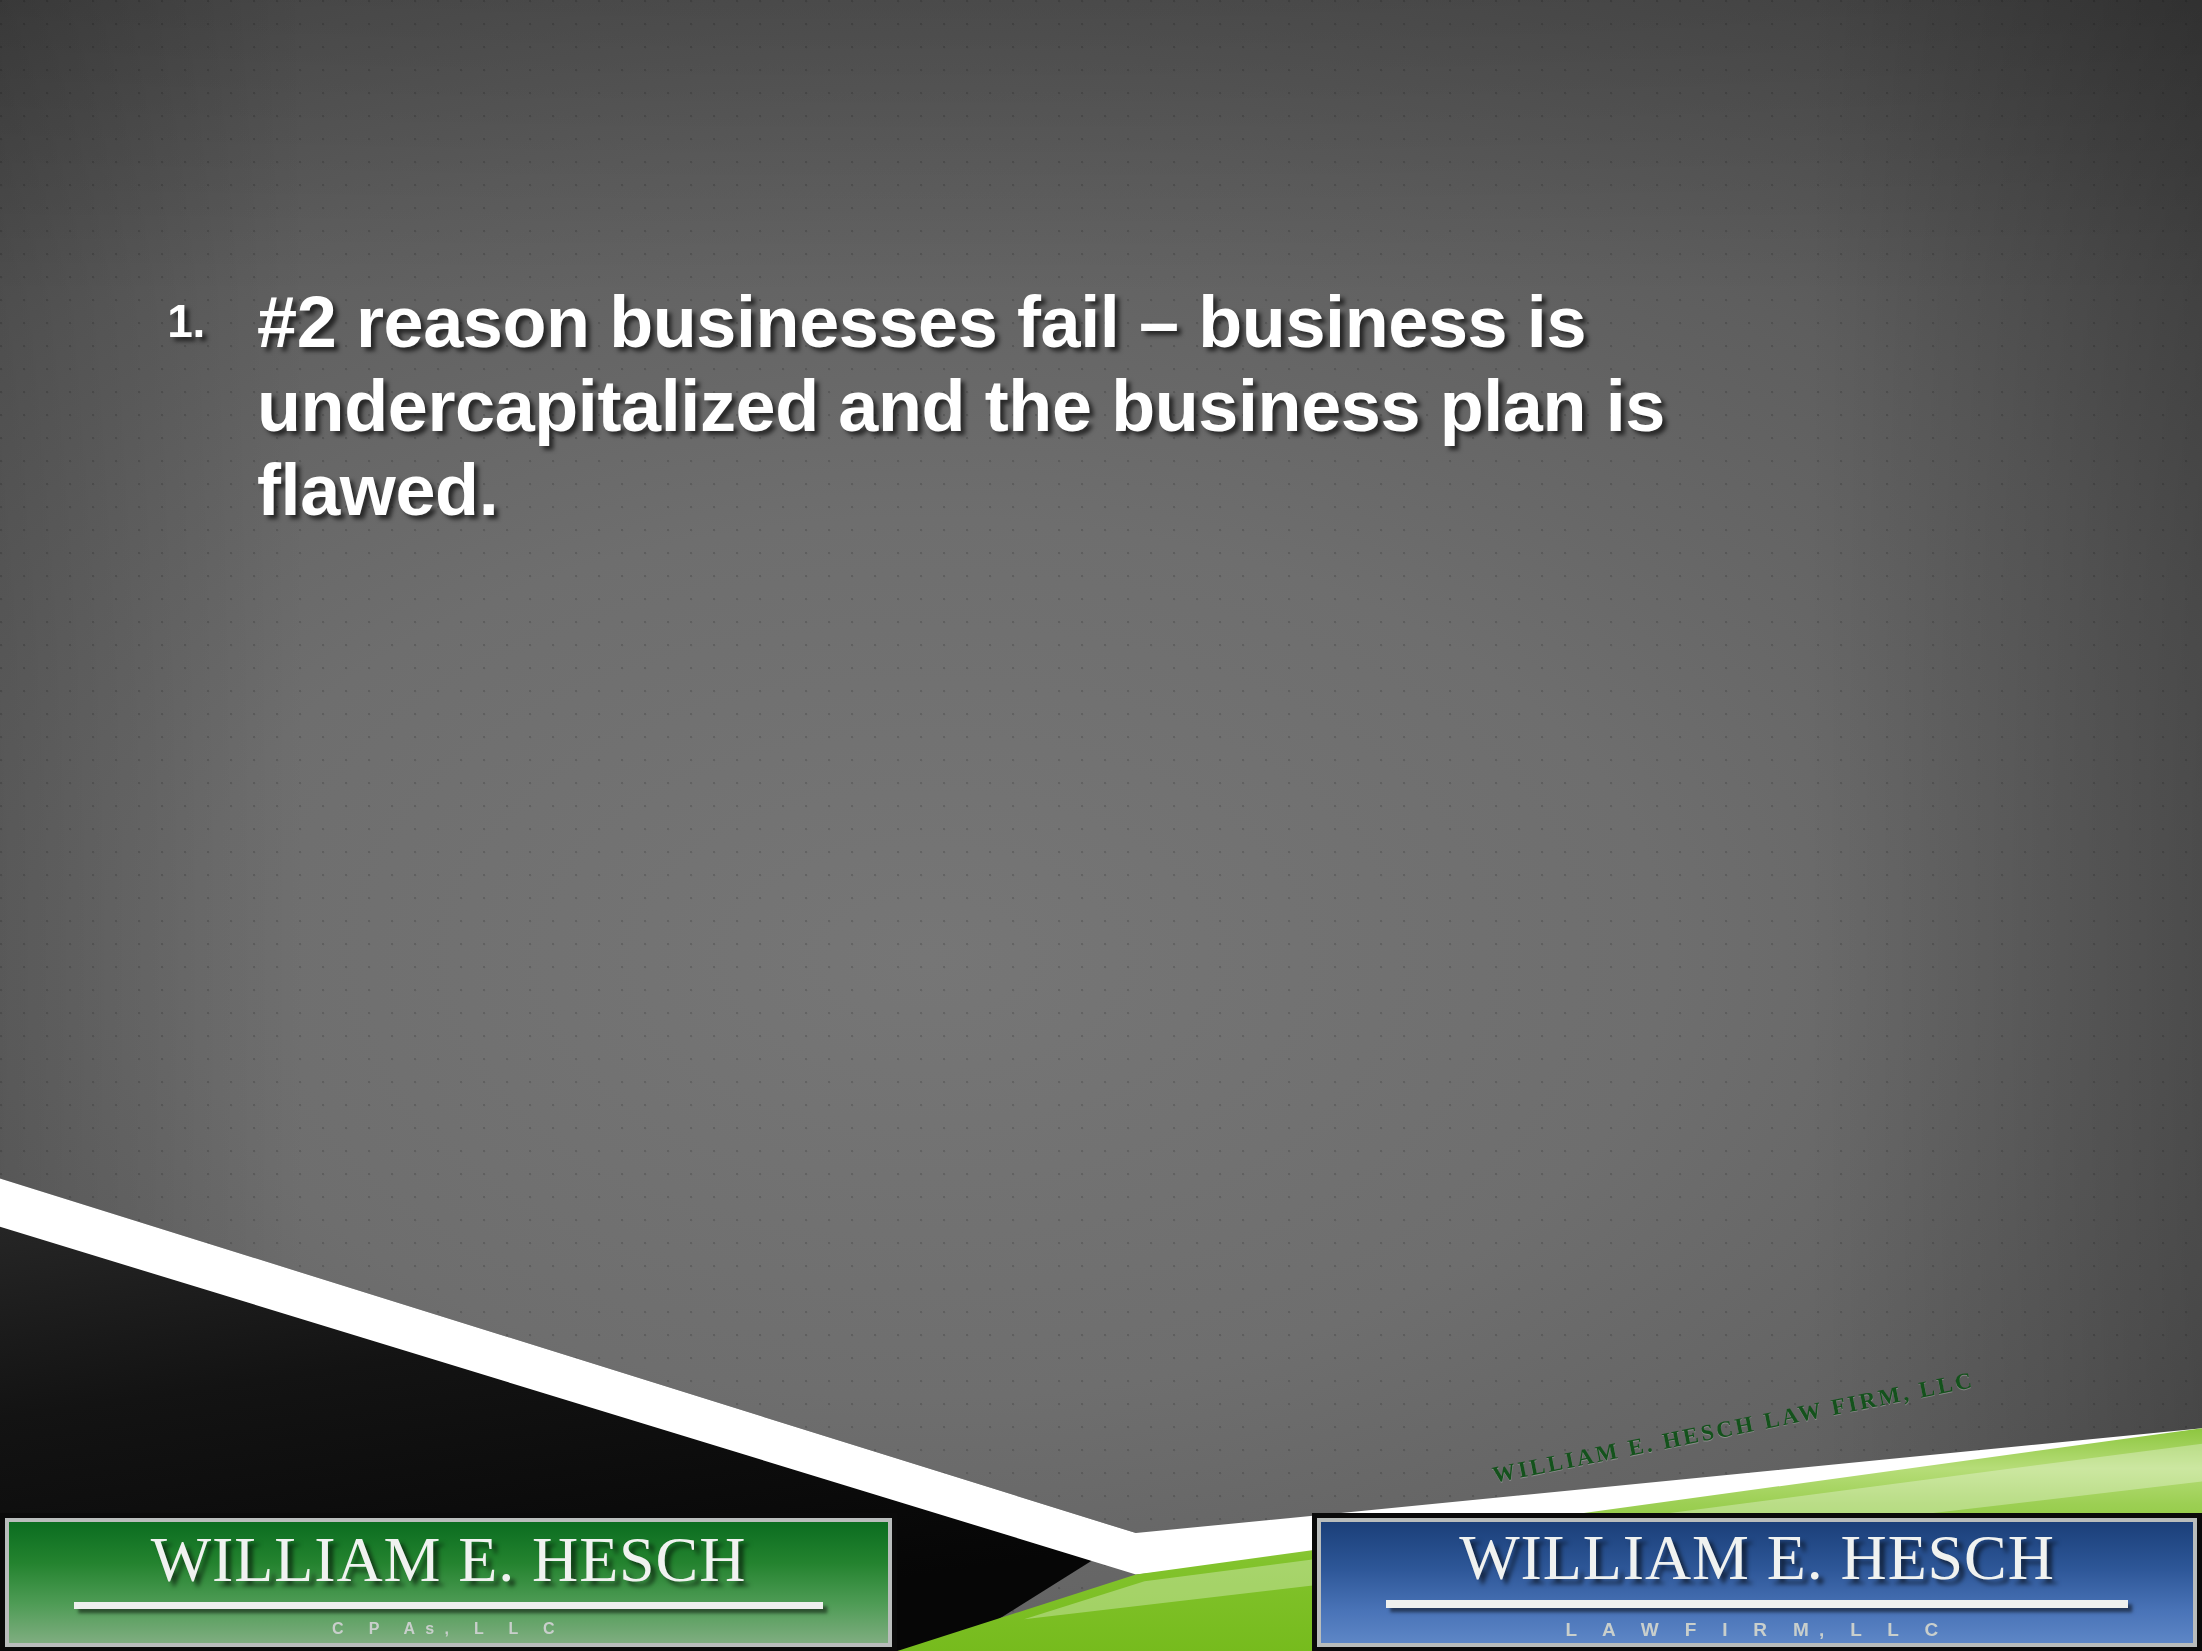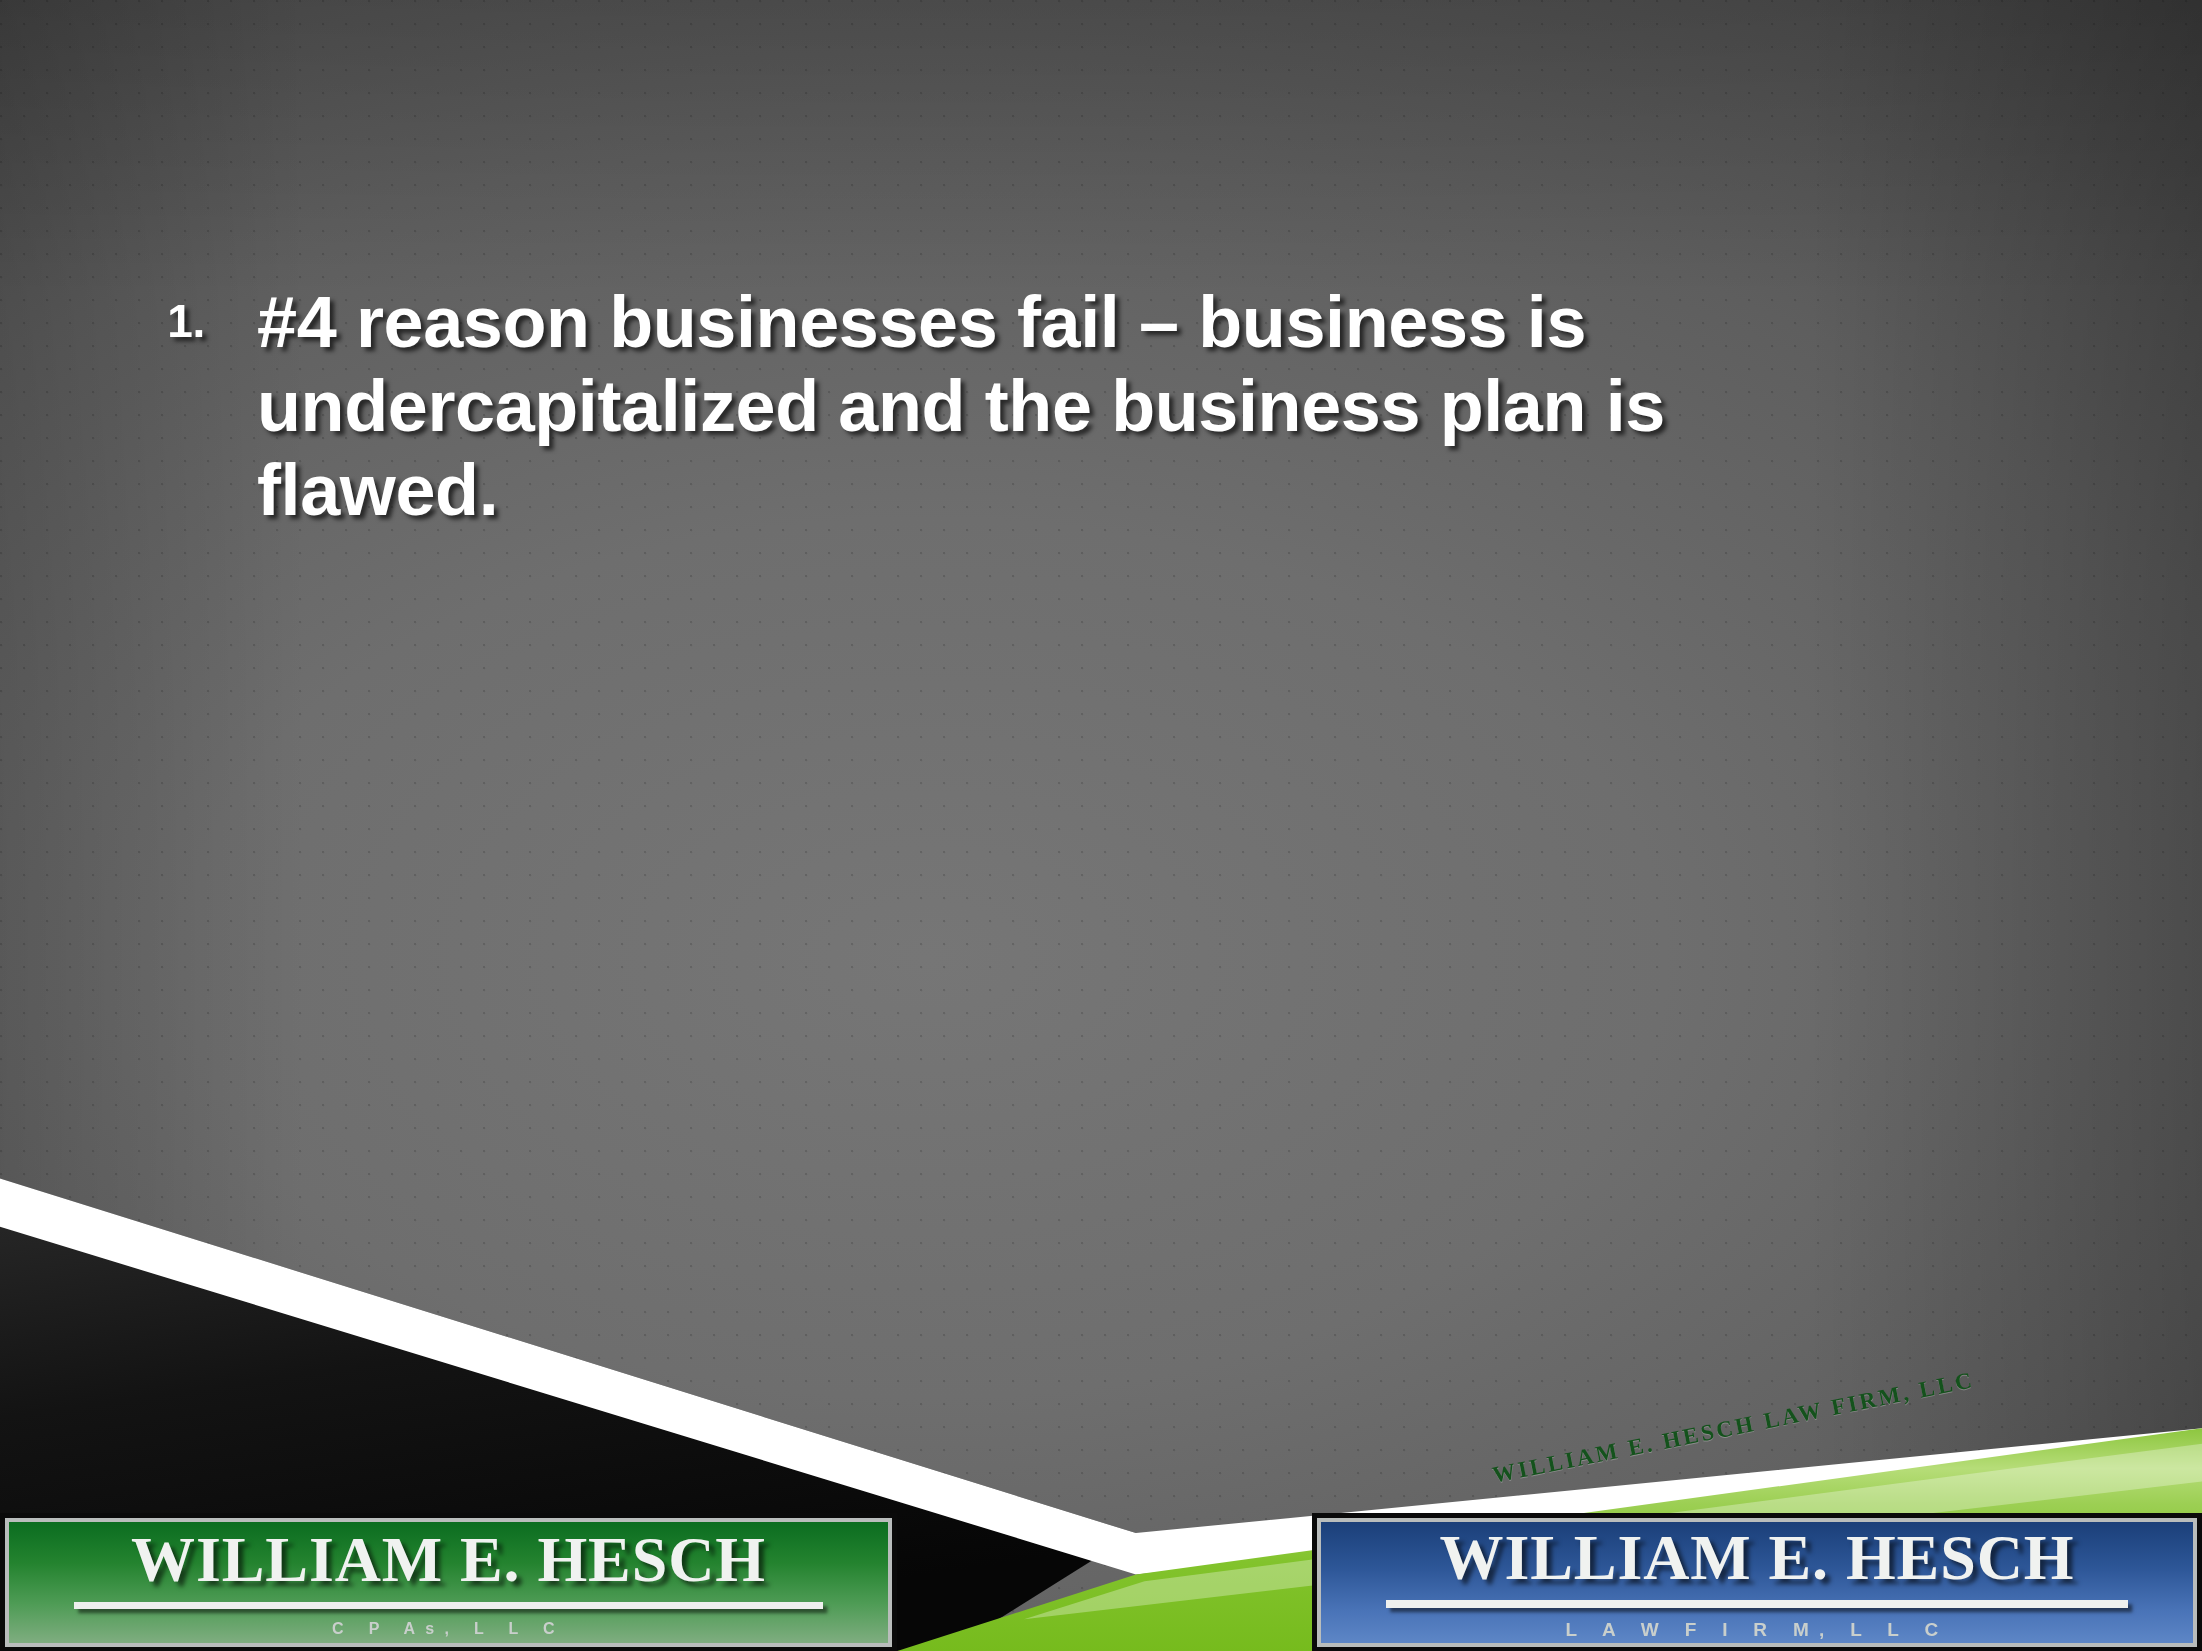--- a/index.html
+++ b/index.html
@@ -124,21 +124,21 @@
     justify-content: center;
   }
   .logo-green .logo-inner {
     background: linear-gradient(to bottom, #0b6d20 0%, #24832f 34%, #4f9c56 68%, #7fad80 100%);
   }
   .logo-blue .logo-inner {
     background: linear-gradient(to bottom, #1b3f79 0%, #2d5697 38%, #4a74b8 74%, #5d86c6 100%);
   }
   .logo-name {
     font-family: "Liberation Serif", serif;
-    font-weight: bold;
+    font-weight: normal;
     color: #f0f2f0;
     letter-spacing: 0.9px;
     text-shadow: 5.2px 5.2px 4.3px rgba(0,0,0,0.55);
     line-height: 1;
     white-space: nowrap;
   }
   .logo-rule {
     height: 7.7px;
     background: #eef0ee;
     box-shadow: 4.3px 4.3px 3.4px rgba(0,0,0,0.5);
@@ -168,21 +168,21 @@
 
 <div id="slide">
 
   <div class="bg-base"></div>
   <div class="bg-dots"></div>
   <div class="bg-vignette"></div>
 
   <div class="body-text">
     <div class="body-row">
       <div class="list-marker">1.</div>
-      <div class="list-body">#4 reason businesses fail – business is undercapitalized and the business plan is flawed.</div>
+      <div class="list-body">#2 reason businesses fail – business is undercapitalized and the business plan is flawed.</div>
     </div>
   </div>
 
   <div class="band">
     <svg width="2203" height="508" viewBox="0 0 2560 590">
       <defs>
         <linearGradient id="blkGrad" x1="0" y1="0" x2="0.35" y2="1">
           <stop offset="0%" stop-color="#2a2a2a"></stop>
           <stop offset="45%" stop-color="#131313"></stop>
           <stop offset="100%" stop-color="#060606"></stop>

